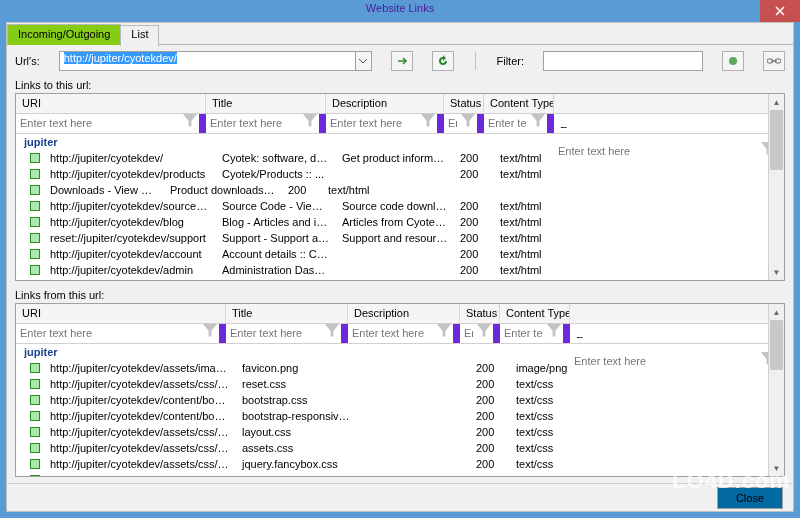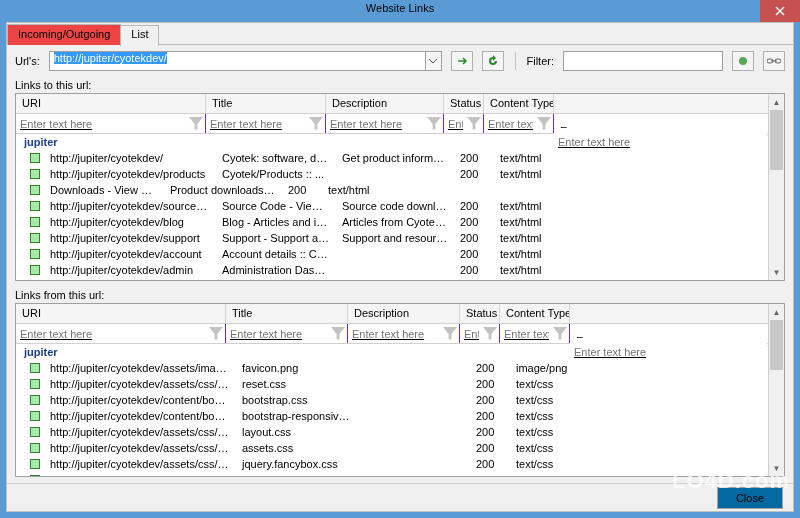--- a/index.html
+++ b/index.html
@@ -1,42 +1,42 @@
 <!DOCTYPE html>
 <html><head>
 <meta charset="utf-8">
 <style>
 * { box-sizing: border-box; margin: 0; padding: 0; font-family: "Segoe UI", Tahoma, sans-serif; font-size: 11px; }
 body { background: #5a9bd5; width: 800px; height: 518px; overflow: hidden; }
 .window { width: 800px; height: 518px; display: flex; flex-direction: column; }
-.titlebar { height: 22px; background: #5a9bd5; color: #000000; display: flex; align-items: center; justify-content: center; position: relative; font-size: 12px; }
+.titlebar { height: 22px; background: #5a9bd5; color: #4c1d95; display: flex; align-items: center; justify-content: center; position: relative; font-size: 12px; }
 .close-btn { position: absolute; right: 0; top: 0; width: 40px; height: 22px; background: #c75050; color: #fff; display: flex; align-items: center; justify-content: center; font-size: 14px; }
 .content { flex: 1; margin: 6px; background: #f0f0f0; border: 1px solid #c0c0c0; display: flex; flex-direction: column; }
 .tabs { height: 22px; display: flex; border-bottom: 1px solid #b8b8b8; background: #f0f0f0; }
-.tab { padding: 3px 10px; border: 1px solid #b8b8b8; border-bottom: none; background: #ef4444; margin-right: -1px; position: relative; top: 1px; }
+.tab { padding: 3px 10px; border: 1px solid #b8b8b8; border-bottom: none; background: #84cc16; margin-right: -1px; position: relative; top: 1px; }
 .tab.inactive { background: #f0f0f0; top: 2px; padding: 2px 10px; }
-.urlbar { display: flex; align-items: center; padding: 6px 8px; gap: 9px; }
+.urlbar { display: flex; align-items: center; padding: 6px 8px; gap: 19px; }
 .urlbar label { font-size: 11px; }
 .url-input { flex: 1; height: 20px; border: 1px solid #a0a0a0; background: #fff; padding: 0 4px; font-size: 11px; color: #000; }
 .url-input::selection { background: #3399ff; color: #fff; }
 .url-selected { background: #3399ff; color: #fff; display: inline-block; }
 .dropdown-arrow { width: 16px; height: 20px; border: 1px solid #a0a0a0; border-left: none; display: flex; align-items: center; justify-content: center; background: #f5f5f5; }
 .icon-btn { width: 22px; height: 20px; border: 1px solid #b0b0b0; background: #f5f5f5; display: flex; align-items: center; justify-content: center; }
 .sep { width: 1px; height: 18px; background: #c0c0c0; margin: 0 2px; }
 .filter-label { font-size: 11px; }
 .filter-input { width: 160px; height: 20px; border: 1px solid #a0a0a0; background: #fff; padding: 0 4px; }
 .section-label { font-size: 11px; padding: 2px 8px; }
 .grid-wrap { margin: 0 8px 6px 8px; border: 1px solid #a0a0a0; background: #fff; position: relative; overflow: hidden; }
 .grid-wrap.top { height: 188px; }
 .grid-wrap.bottom { height: 174px; }
 .grid { width: 100%; }
 .grid-header { display: flex; background: #f5f5f5; border-bottom: 1px solid #d0d0d0; height: 20px; }
 .gh { border-right: 1px solid #d5d5d5; padding: 3px 6px; font-size: 11px; white-space: nowrap; overflow: hidden; }
 .grid-filter { display: flex; height: 20px; border-bottom: 1px solid #d0d0d0; }
-.gf { border-right: 1px solid #6d28d9; display: flex; align-items: center; padding: 0; text-decoration: underline; }
+.gf { border-right: 7px solid #6d28d9; display: flex; padding: 0; }
 .gf input { border: none; width: 100%; padding: 0 4px; font-size: 11px; color: #888; outline: none; height: 18px; }
 .gf .filter-icon { width: 14px; height: 14px; flex-shrink: 0; opacity: 0.5; margin-right: 2px; }
 .group-row { padding: 2px 8px; color: #1a3e8c; font-weight: 600; font-size: 11px; }
 .data-row { display: flex; height: 16px; align-items: center; }
 .dc { padding: 0 6px; font-size: 11px; white-space: nowrap; overflow: hidden; text-overflow: ellipsis; }
 .row-icon { width: 10px; height: 10px; border: 1px solid #2a8a2a; background: #a8e8a8; display: inline-block; margin: 0 4px 0 14px; flex-shrink: 0; }
 .scrollbar-v { position: absolute; right: 0; top: 0; bottom: 0; width: 16px; background: #f0f0f0; border-left: 1px solid #d0d0d0; }
 .scroll-thumb { position: absolute; left: 1px; right: 1px; background: #c8c8c8; border-radius: 1px; }
 .scroll-arrow { position: absolute; left: 0; right: 0; height: 16px; display: flex; align-items: center; justify-content: center; color: #666; font-size: 8px; }
 .c-uri { width: 190px; }
@@ -200,21 +200,21 @@
               <span class="row-icon"></span>
               <span class="dc c-uri" style="width:172px">http://jupiter/cyotekdev/blog</span>
               <span class="dc c-title">Blog - Articles and inf...</span>
               <span class="dc c-desc">Articles from Cyotek ...</span>
               <span class="dc c-status">200</span>
               <span class="dc c-ct">text/html</span>
               <span class="dc c-err"></span>
             </div>
             <div class="data-row">
               <span class="row-icon"></span>
-              <span class="dc c-uri" style="width:172px">http://jupiter/cyotekdev/support</span>
+              <span class="dc c-uri" style="width:172px">reset://jupiter/cyotekdev/support</span>
               <span class="dc c-title">Support - Support and...</span>
               <span class="dc c-desc">Support and resources...</span>
               <span class="dc c-status">200</span>
               <span class="dc c-ct">text/html</span>
               <span class="dc c-err"></span>
             </div>
             <div class="data-row">
               <span class="row-icon"></span>
               <span class="dc c-uri" style="width:172px">http://jupiter/cyotekdev/account</span>
               <span class="dc c-title">Account details :: Cyot...</span>

